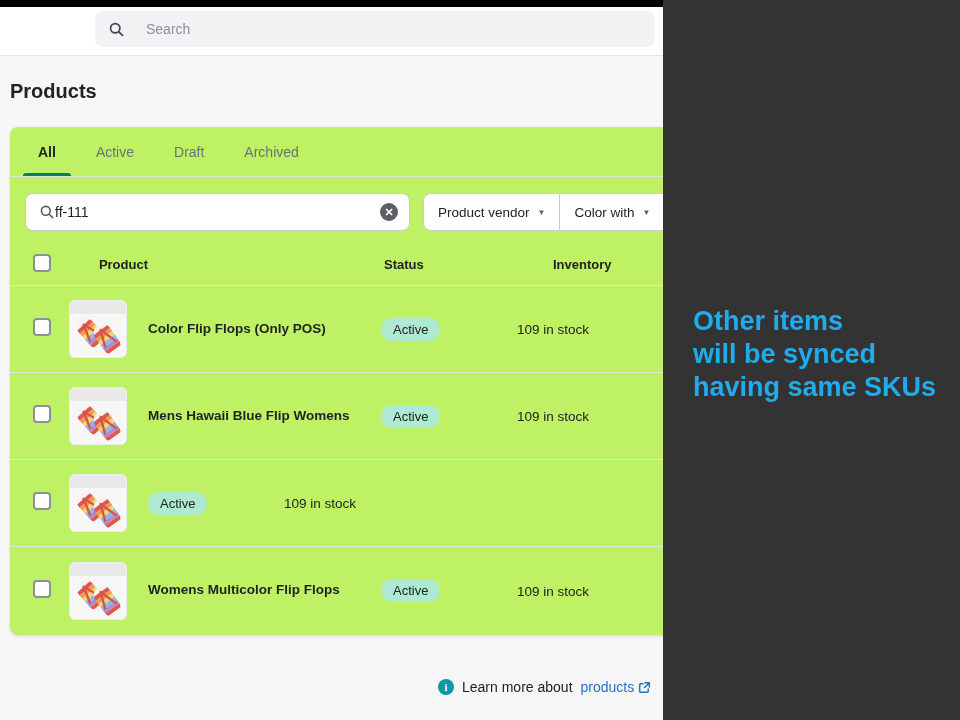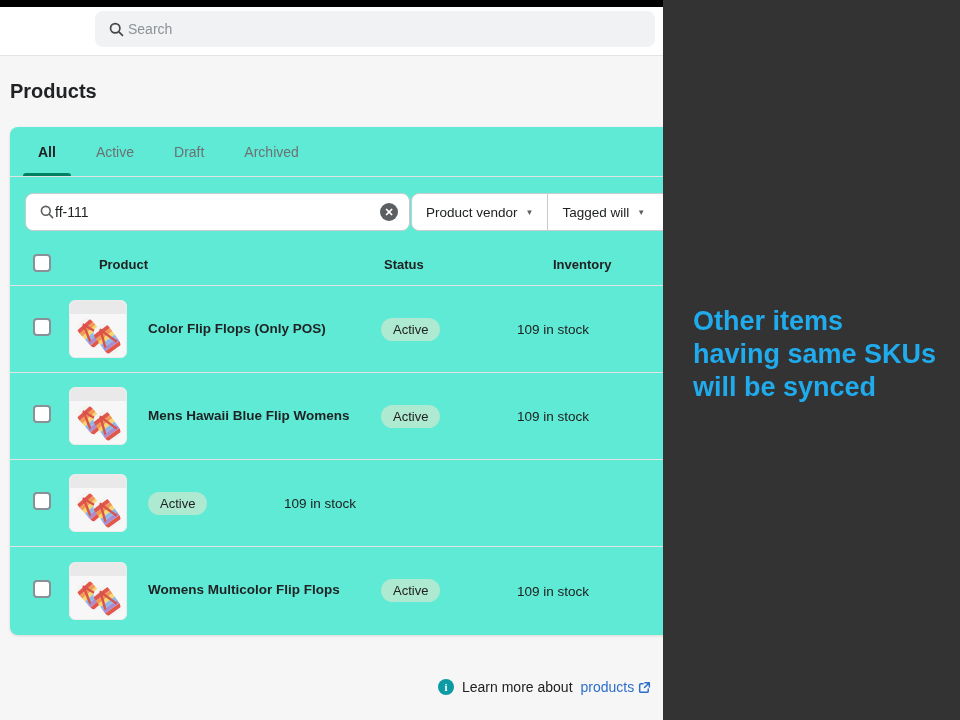--- a/index.html
+++ b/index.html
@@ -18,39 +18,39 @@
     background:#f6f6f7; overflow:hidden;
   }
   .topbar-black { position:absolute; left:0; top:0; width:663px; height:7px; background:#000; }
   .app-header {
     position:absolute; left:0; top:7px; width:663px; height:49px;
     background:#ffffff; border-bottom:1px solid #e4e4e5;
   }
   .top-search {
     position:absolute; left:95px; top:4px; width:560px; height:36px;
     background:#f1f2f3; border-radius:8px;
-    display:flex; align-items:center; padding-left:13px; gap:3px;
+    display:flex; align-items:center; padding-left:13px; gap:21px;
   }
   .top-search svg { flex:0 0 auto; }
   .top-search input {
     border:none; outline:none; background:transparent;
     font-family:"Liberation Sans", sans-serif;
     font-size:14px; color:#202223; width:440px;
   }
   .top-search input::placeholder { color:#8c9196; }
 
   .page-title {
     position:absolute; left:10px; top:80px;
     font-size:20px; font-weight:bold; color:#202223;
   }
 
   
   .card {
     position:absolute; left:10px; top:127px; width:700px; height:508px;
-    background:#5eead4; border-radius:8px;
+    background:#bef264; border-radius:8px;
     box-shadow:0 1px 3px rgba(0,0,0,0.12);
   }
 
   
   .tabs {
     height:50px; display:flex; align-items:stretch;
     padding-left:13px; border-bottom:1px solid #e1e3e5;
   }
   .tab {
     position:relative; display:flex; align-items:center;
@@ -76,21 +76,21 @@
     font-family:"Liberation Sans", sans-serif;
     font-size:14px; color:#202223;
   }
   .clear-btn {
     width:18px; height:18px; border-radius:50%; background:#5c5f62;
     color:#ffffff; font-size:11px; font-weight:bold; line-height:18px;
     text-align:center; border:none; cursor:pointer; flex:0 0 auto;
     font-family:"Liberation Sans", sans-serif;
   }
   .filter-group {
-    position:absolute; left:401px; top:16px; height:38px; width:270px;
+    position:absolute; left:413px; top:16px; height:38px; width:270px;
     border:1px solid #c9cccf; border-radius:8px; background:#fff;
     display:flex; overflow:hidden;
   }
   .filter-btn {
     display:flex; align-items:center; gap:8px; padding:0 14px;
     background:none; border:none; font-size:13.5px; color:#202223;
     font-family:"Liberation Sans", sans-serif; cursor:pointer; white-space:nowrap;
   }
   .filter-btn + .filter-btn { border-left:1px solid #c9cccf; }
   .caret { font-size:8px; color:#5c5f62; }
@@ -223,21 +223,21 @@
         <input type="text" value="ff-111" style="">
         <button class="clear-btn">✕</button>
       </div>
 
       <div class="filter-group">
         <button class="filter-btn">
           <span>Product vendor</span>
           <span class="caret">▼</span>
         </button>
         <button class="filter-btn">
-          <span>Tagged will</span>
+          <span>Color with</span>
           <span class="caret">▼</span>
         </button>
       </div>
     </div>
 
     <div class="thead">
       <div class="col-check"><span class="checkbox"></span></div>
       <div class="col-thumb" style="width:79px;text-align:right;"><span>Product</span></div>
       <div class="col-product"></div>
       <div class="col-status" style="margin-left:-233px;"></div>
@@ -302,16 +302,16 @@
         <path d="M5.5 3 H3 C2.2 3 1.8 3.4 1.8 4.2 V11 C1.8 11.8 2.2 12.2 3 12.2 H9.8 C10.6 12.2 11 11.8 11 11 V8.5" stroke="#2c6ecb" stroke-width="1.6" stroke-linecap="round"></path>
         <path d="M7.5 1.8 H12.2 V6.5 M12.2 1.8 L7 7" stroke="#2c6ecb" stroke-width="1.6" stroke-linecap="round" stroke-linejoin="round"></path>
       </svg>
     </a>
   </div>
 </div>
 
 <div class="right-pane">
   <div class="annotation" style="color: rgb(31, 171, 236);">
     <div>Other items</div>
+    <div>will be synced</div>
     <div>having same SKUs</div>
-    <div>will be synced</div>
   </div>
 </div>
 
 </body></html>

